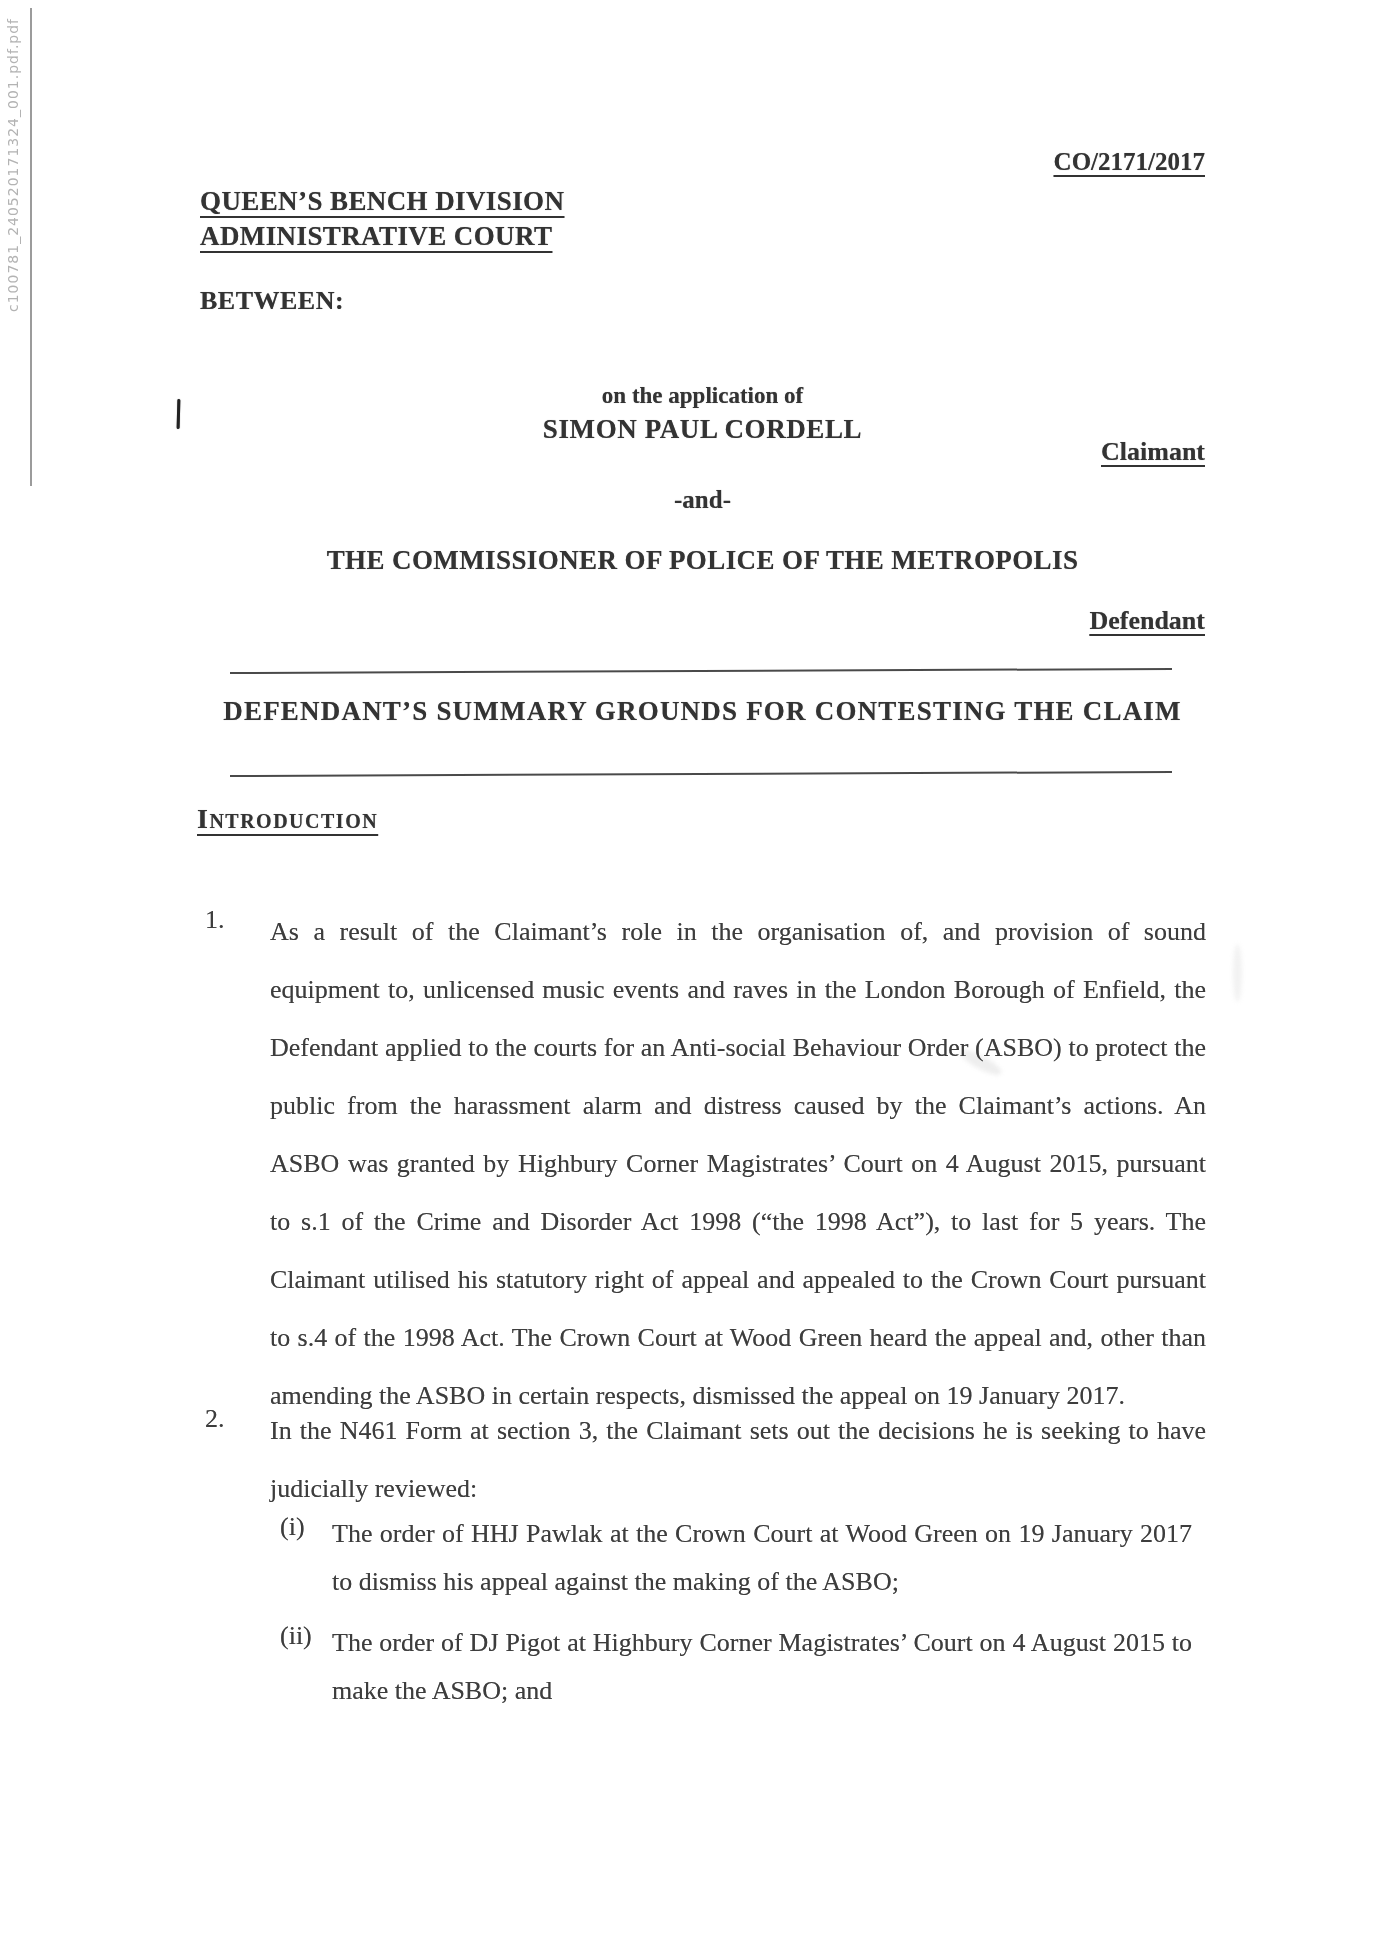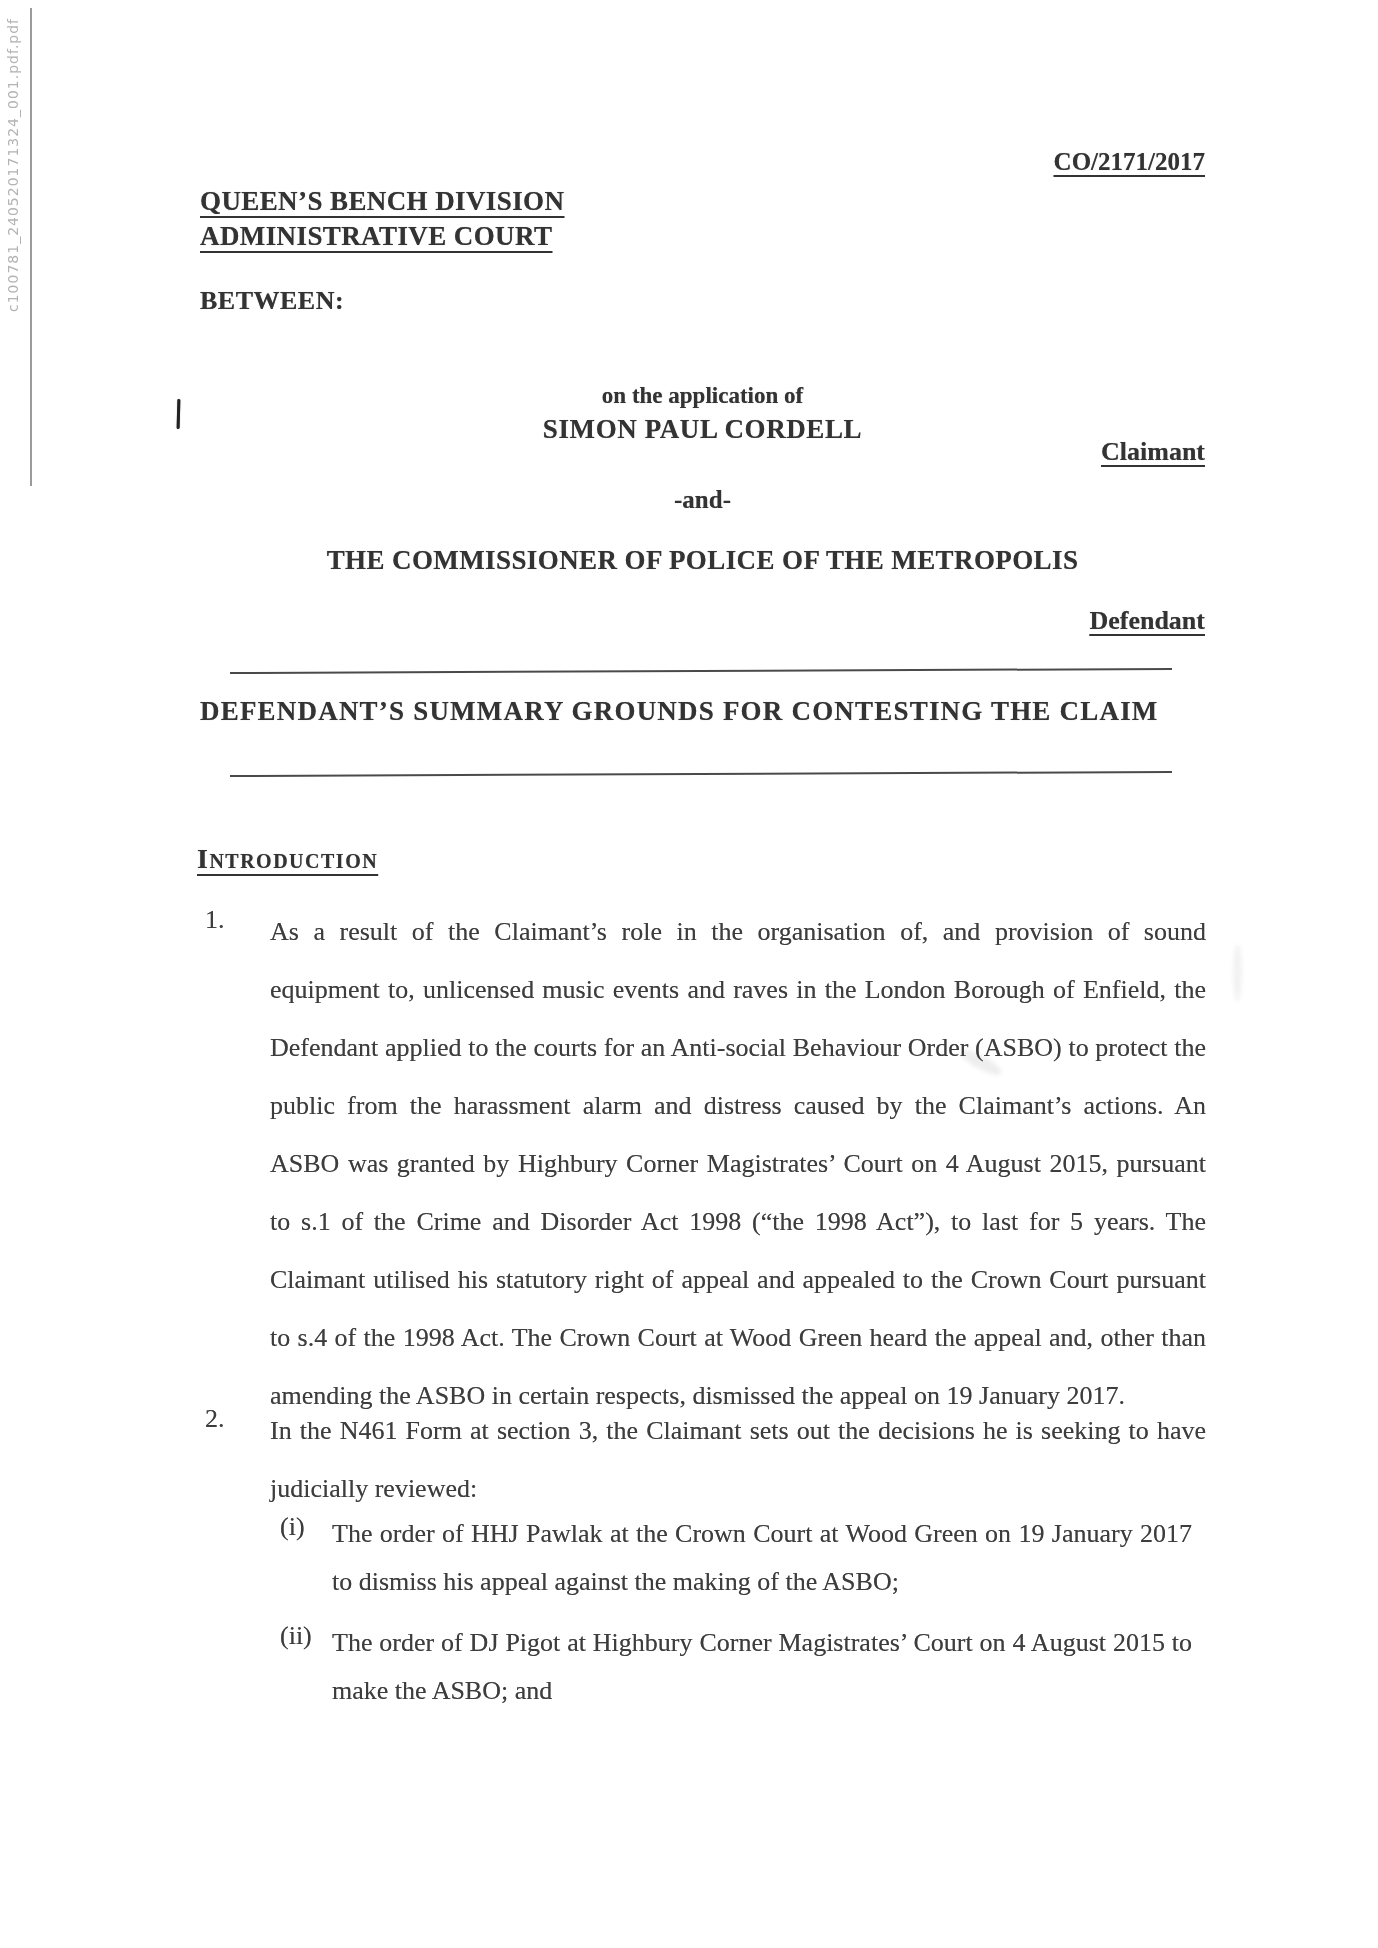--- a/index.html
+++ b/index.html
@@ -77,26 +77,26 @@
   .defendant{top:606px;}
   .hrule{
     position:absolute;left:230px;width:942px;height:0;
     border-top:2px solid #4a4a4a;
     transform:rotate(-.25deg);
   }
   .rule1{top:670px;}
   .rule2{top:773px;}
   .doc-title{
     position:absolute;left:200px;top:696px;width:1005px;
-    text-align:left;font-size:27px;font-weight:bold;color:#333;
+    text-align:center;font-size:27px;font-weight:bold;color:#333;
     letter-spacing:1.2px;white-space:nowrap;
     text-shadow:0 0 .7px rgba(60,60,60,.6);
   }
   .section-heading{
-    position:absolute;left:197px;top:843px;
+    position:absolute;left:197px;top:803px;
     font-size:28px;font-weight:bold;color:#333;
     font-variant:small-caps;letter-spacing:1.5px;
     text-decoration:underline;text-decoration-thickness:2px;text-underline-offset:6px;
     text-shadow:0 0 .7px rgba(60,60,60,.6);
   }
   .para-num{
     position:absolute;left:205px;width:60px;
     font-size:26px;color:#3d3d3d;
     text-shadow:0 0 .6px rgba(70,70,70,.6);
   }

